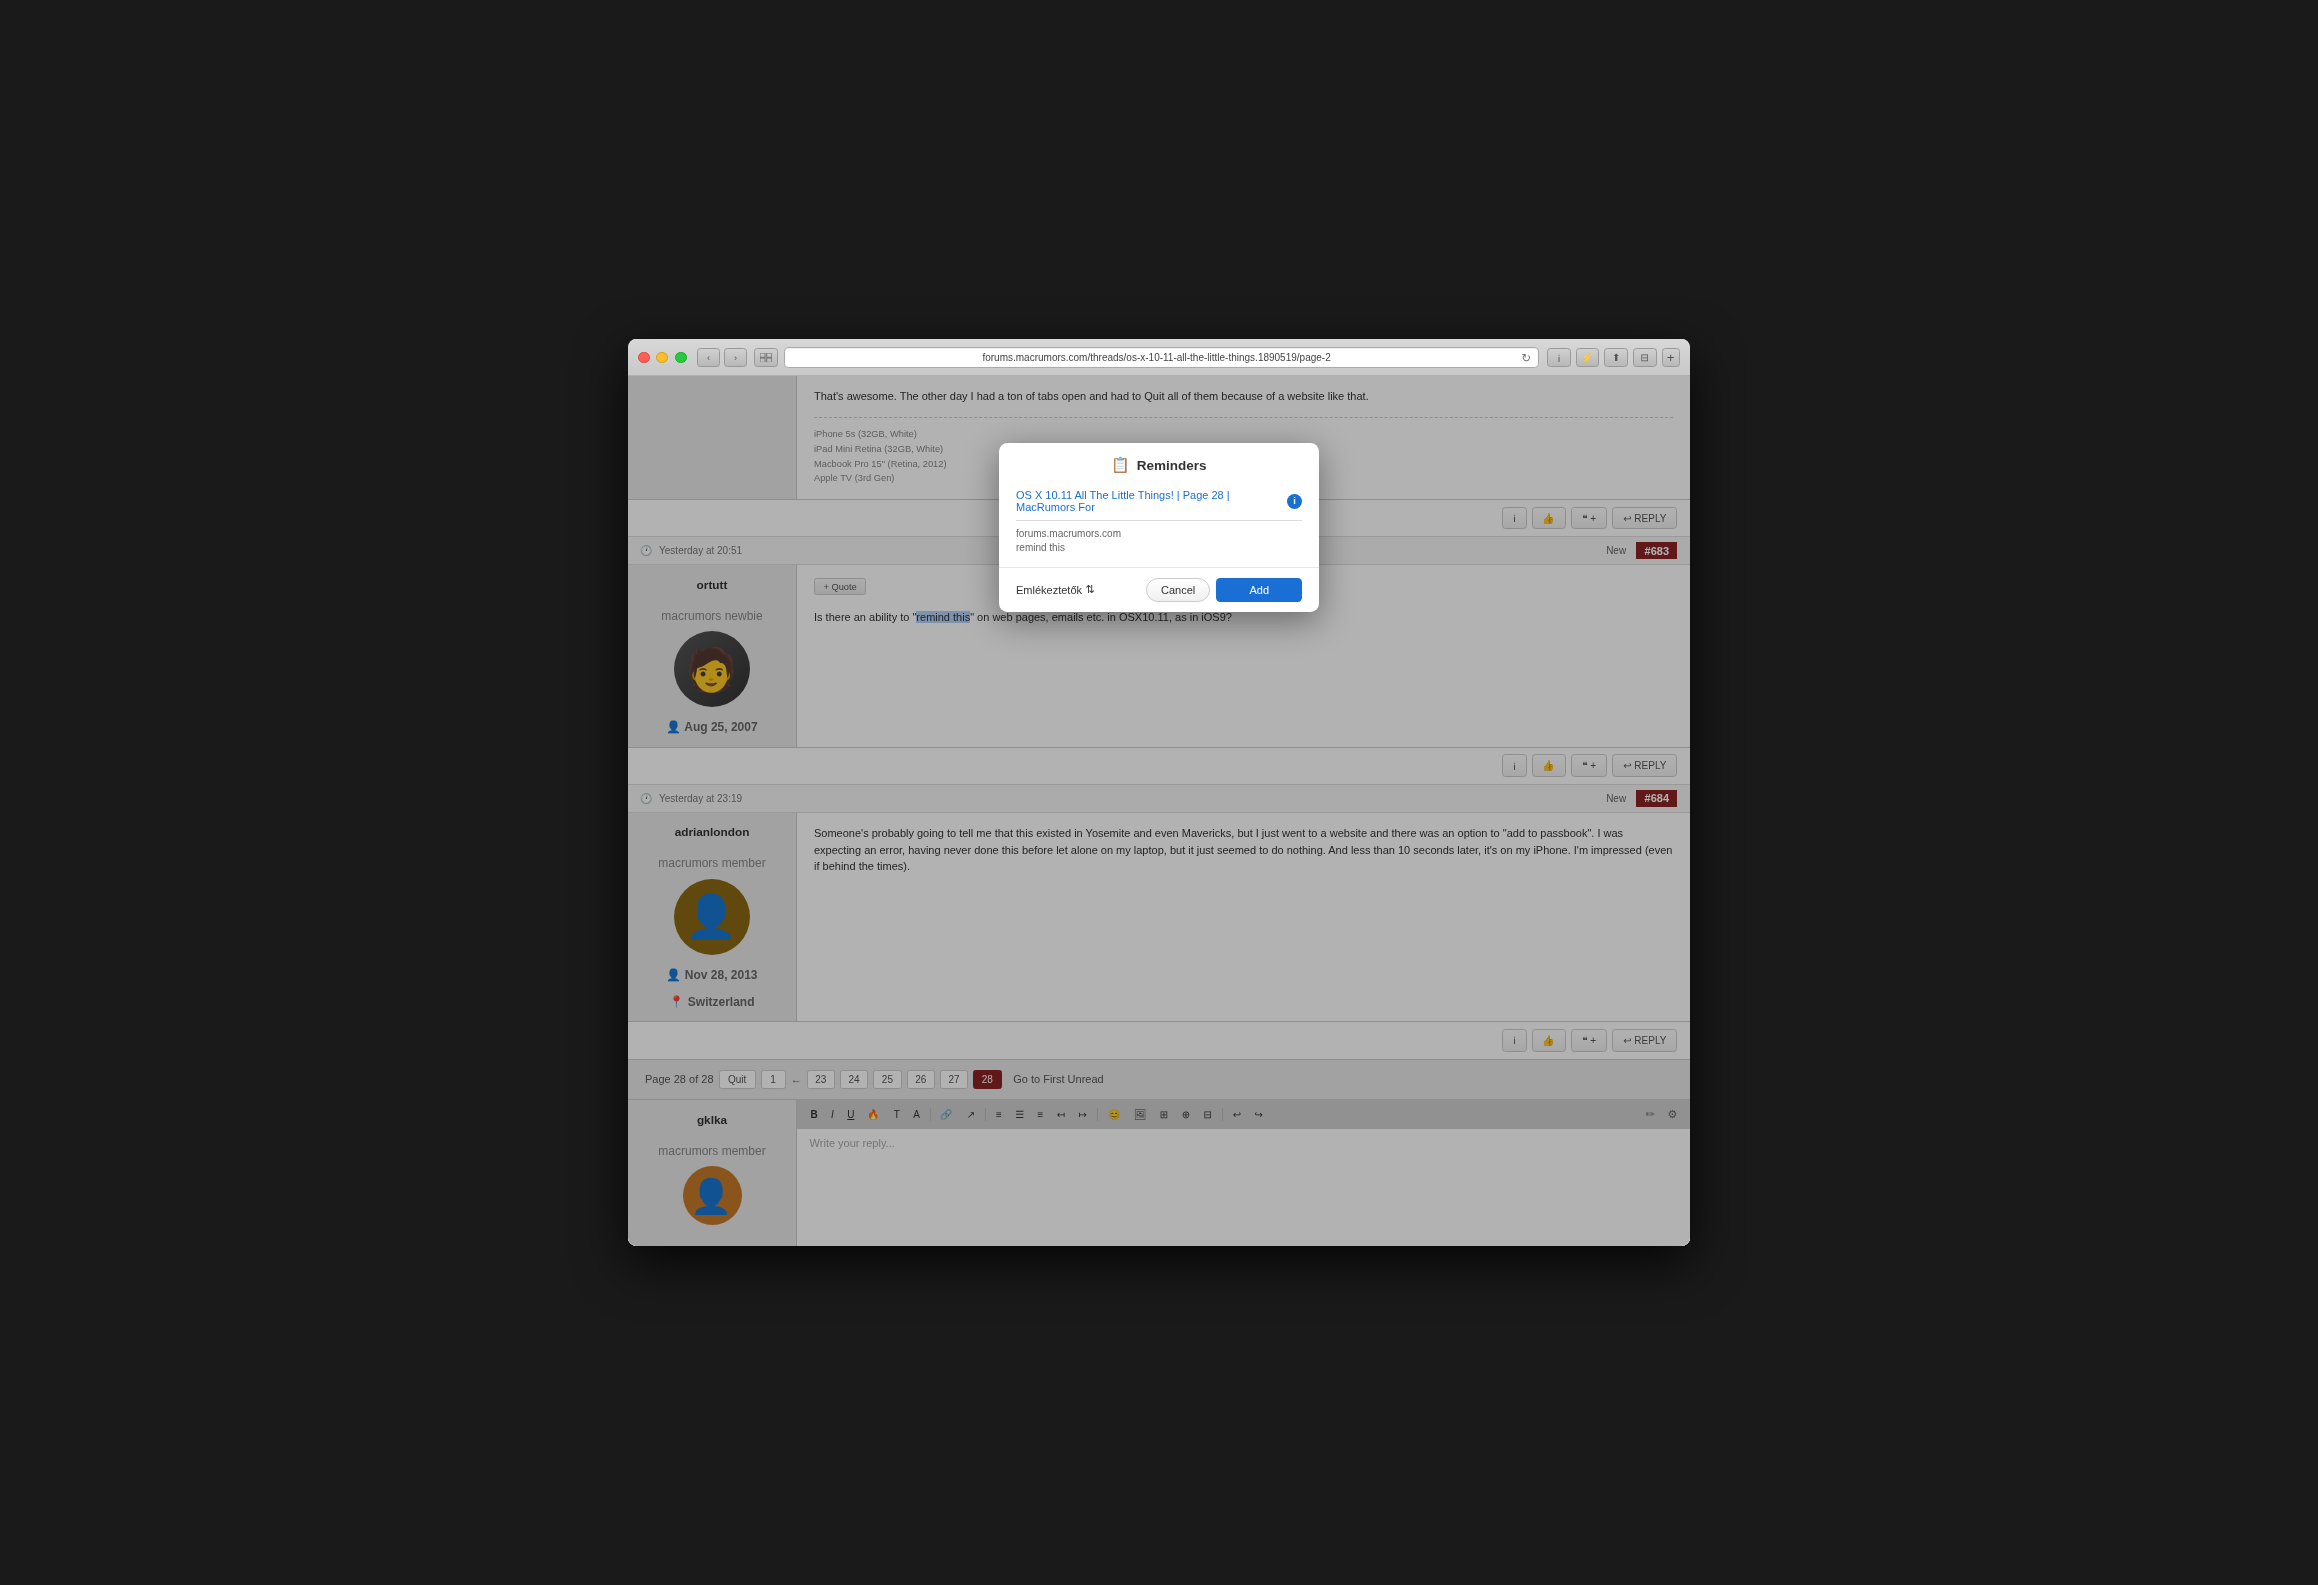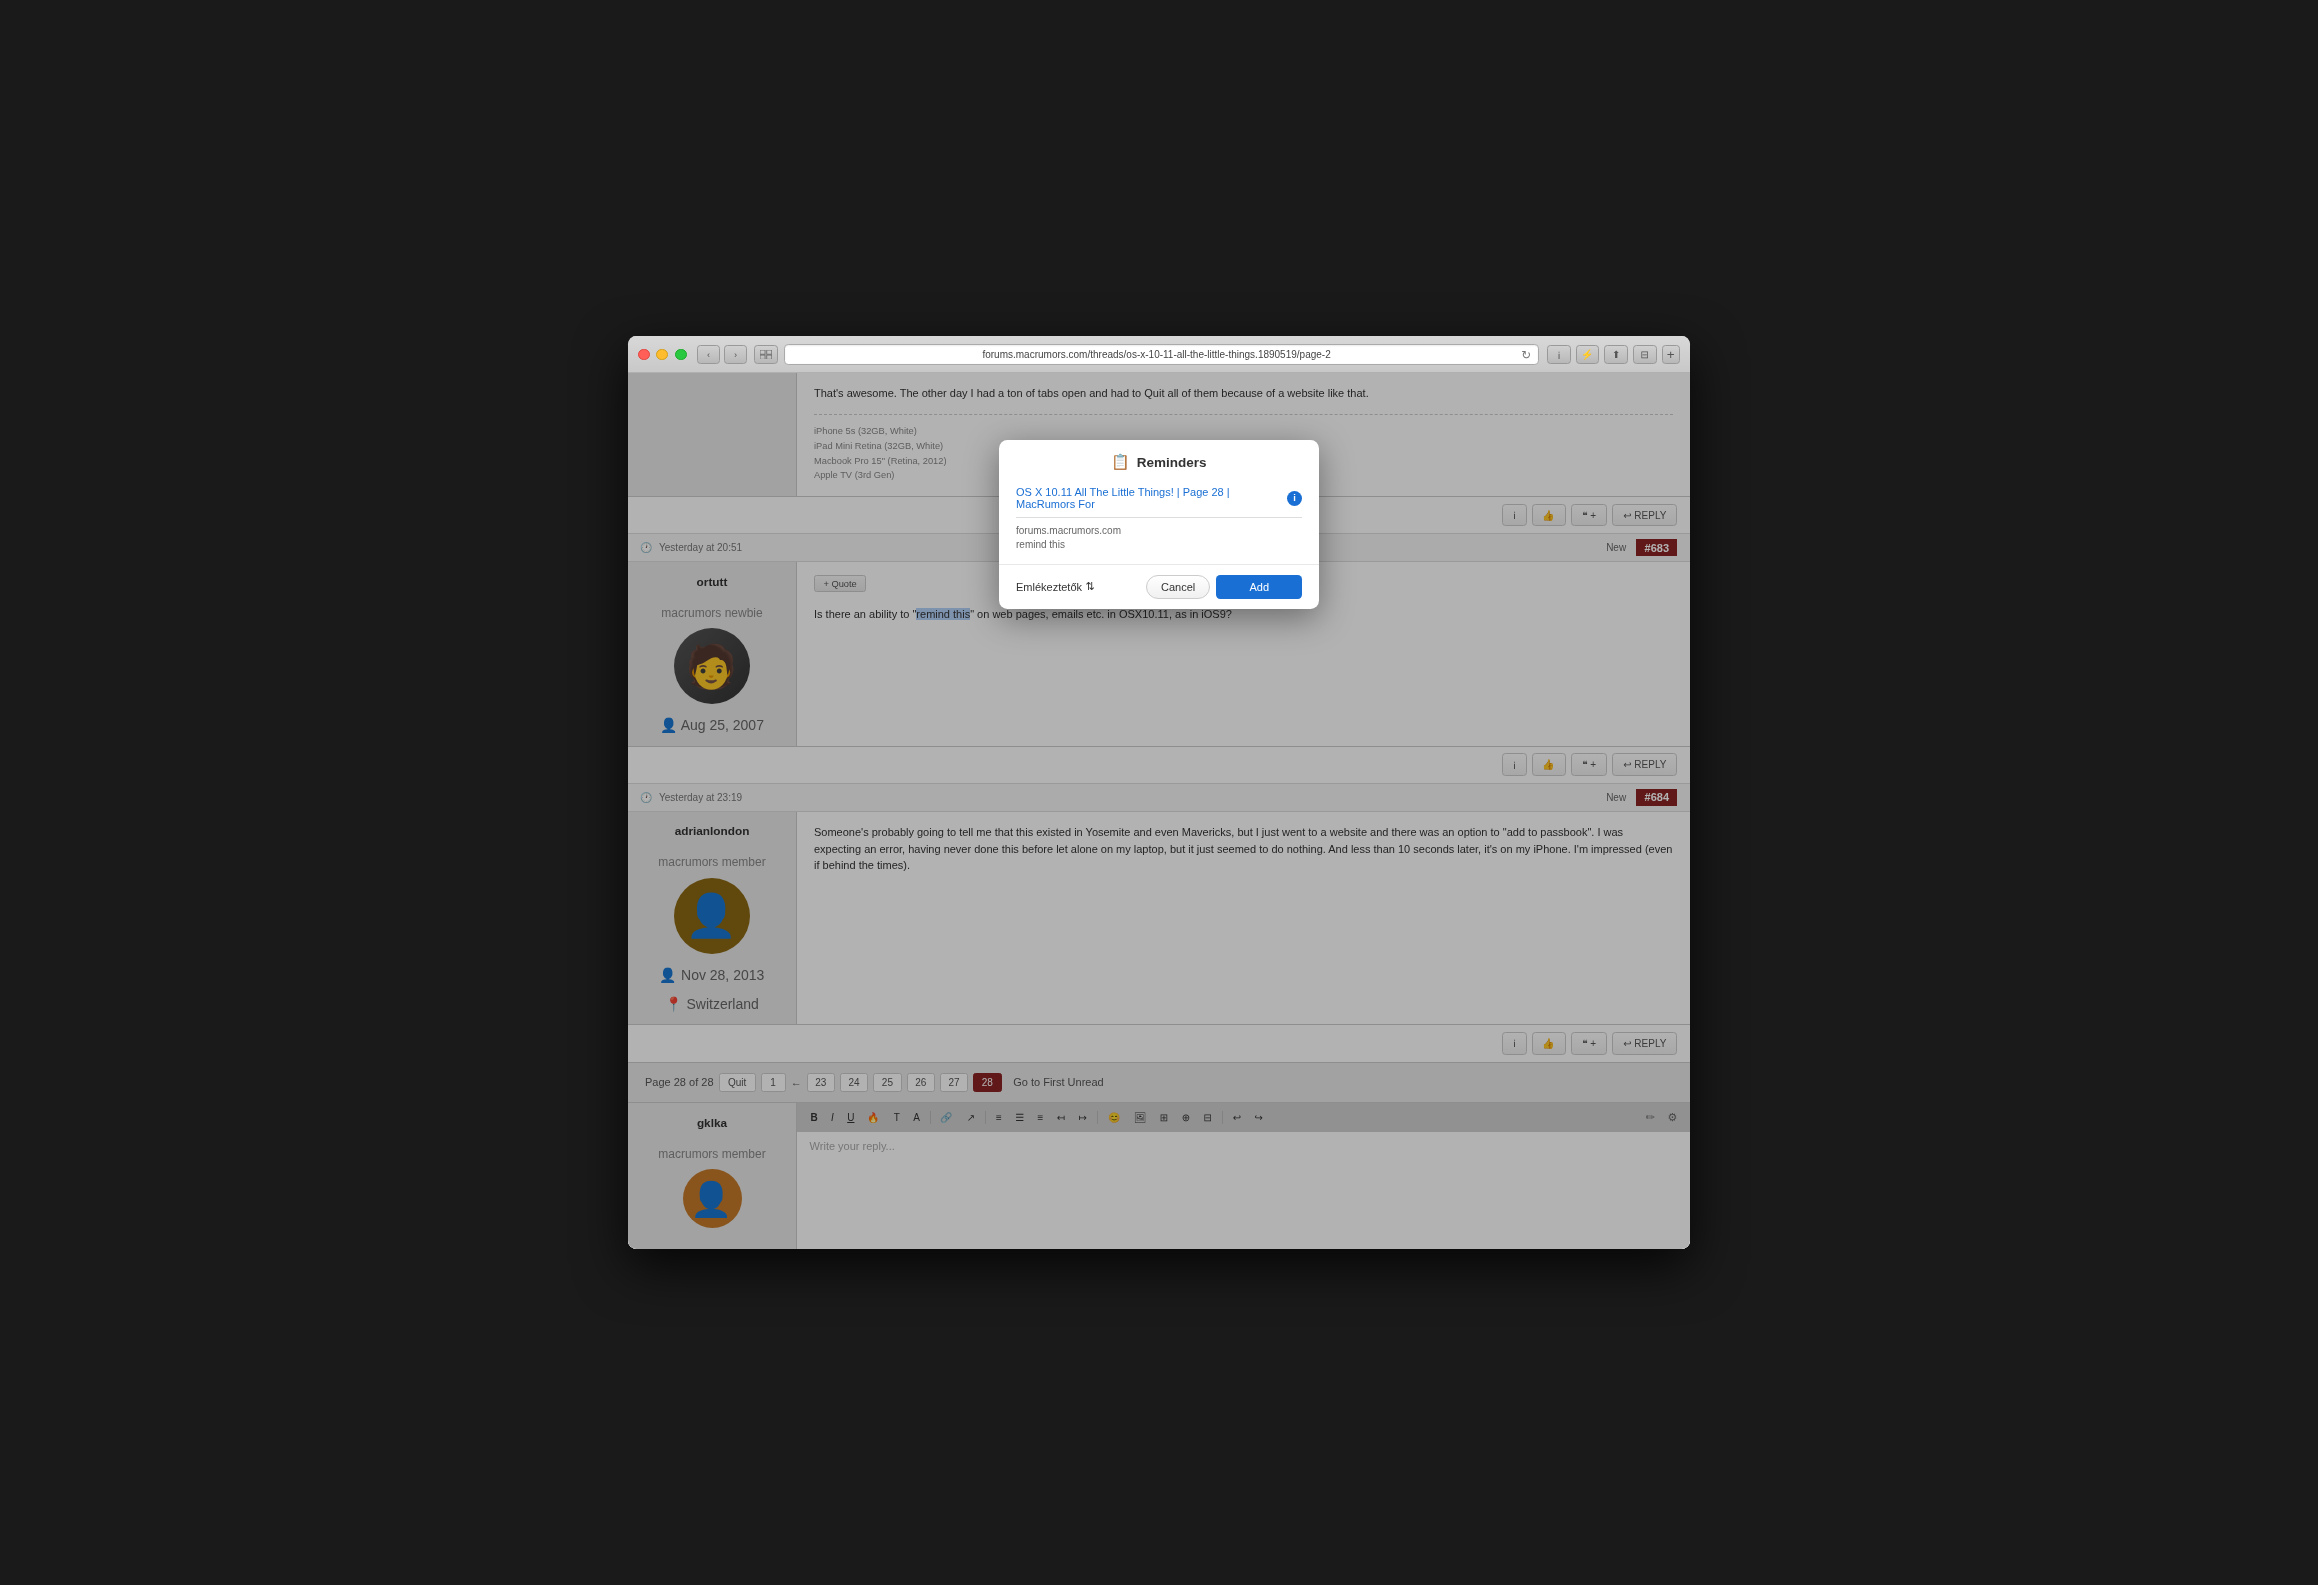--- a/index.html
+++ b/index.html
@@ -192,23 +192,24 @@
       background: #666;
       margin: 8.4px auto;
       overflow: hidden;
       display: flex;
       align-items: center;
       justify-content: center;
       font-size: 34px;
     }
 
     .post-user-info {
-      font-size: 14px;
+      font-size: 12px;
       color: #666;
       margin-top: 13px;
+      font-weight: bold;
     }
 
     .post-main {
       flex: 1;
       background: white;
       padding: 12.6px 17px;
     }
 
     .post-text {
       font-size: 11px;

